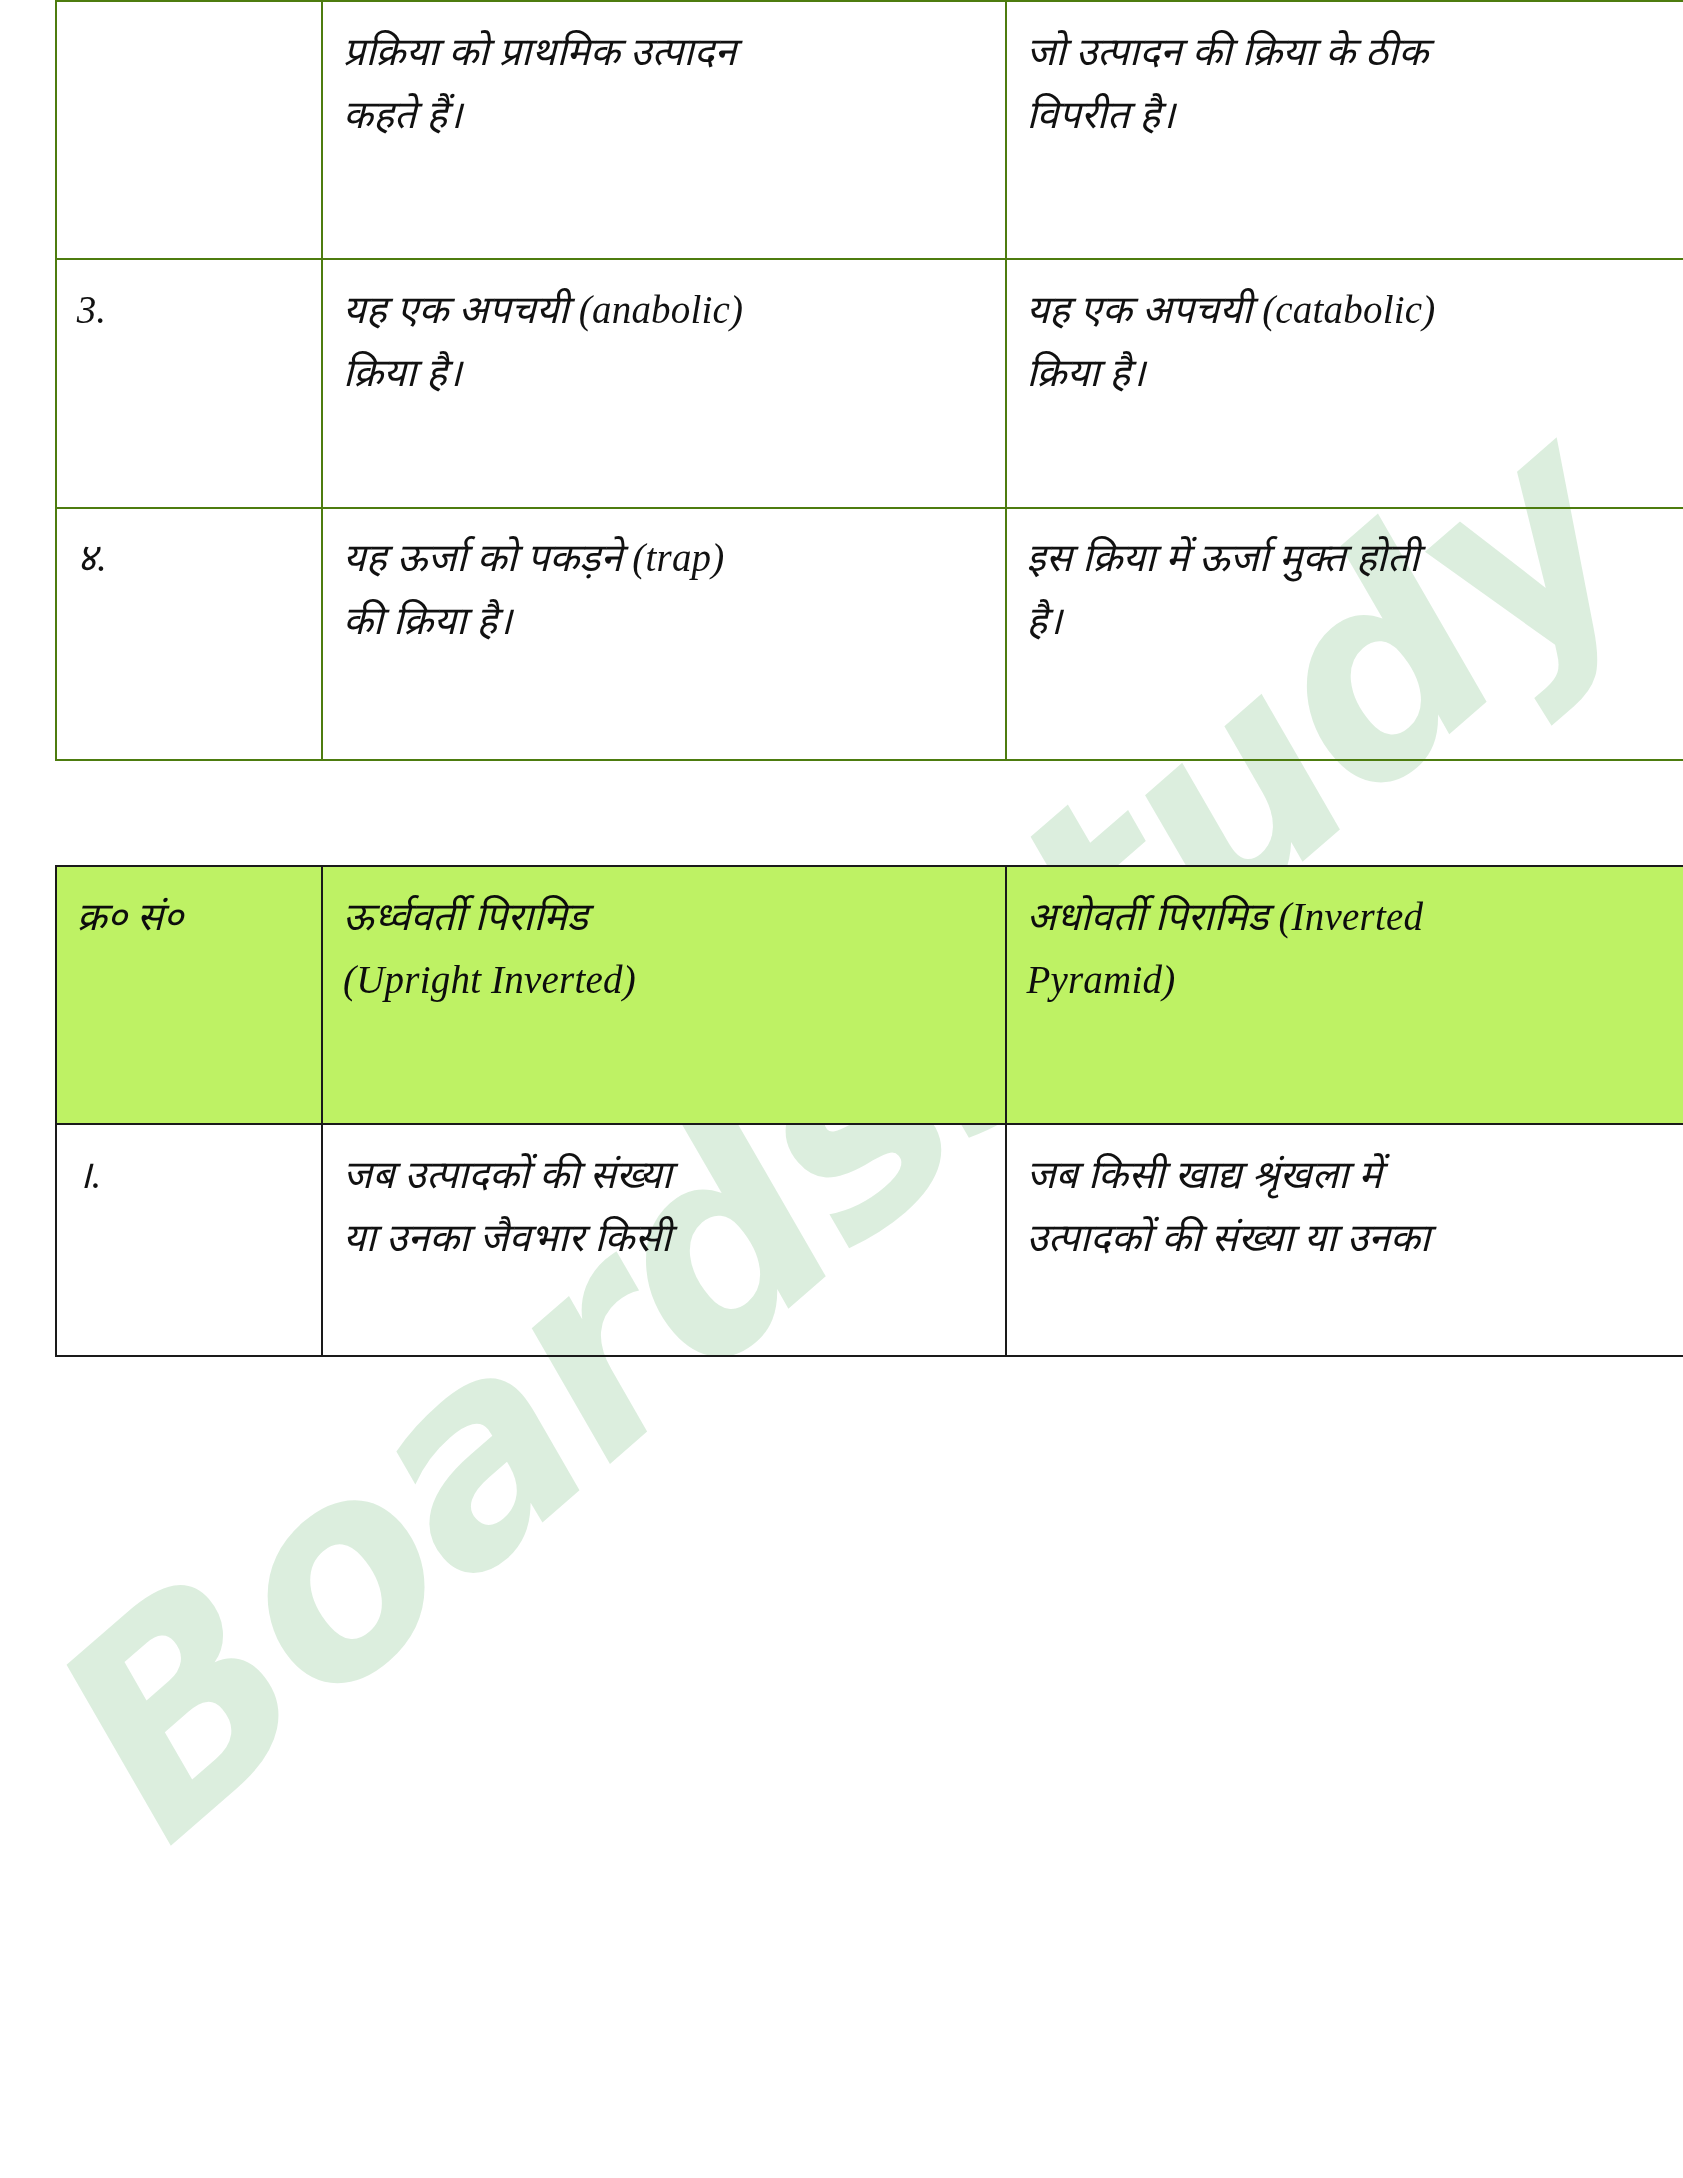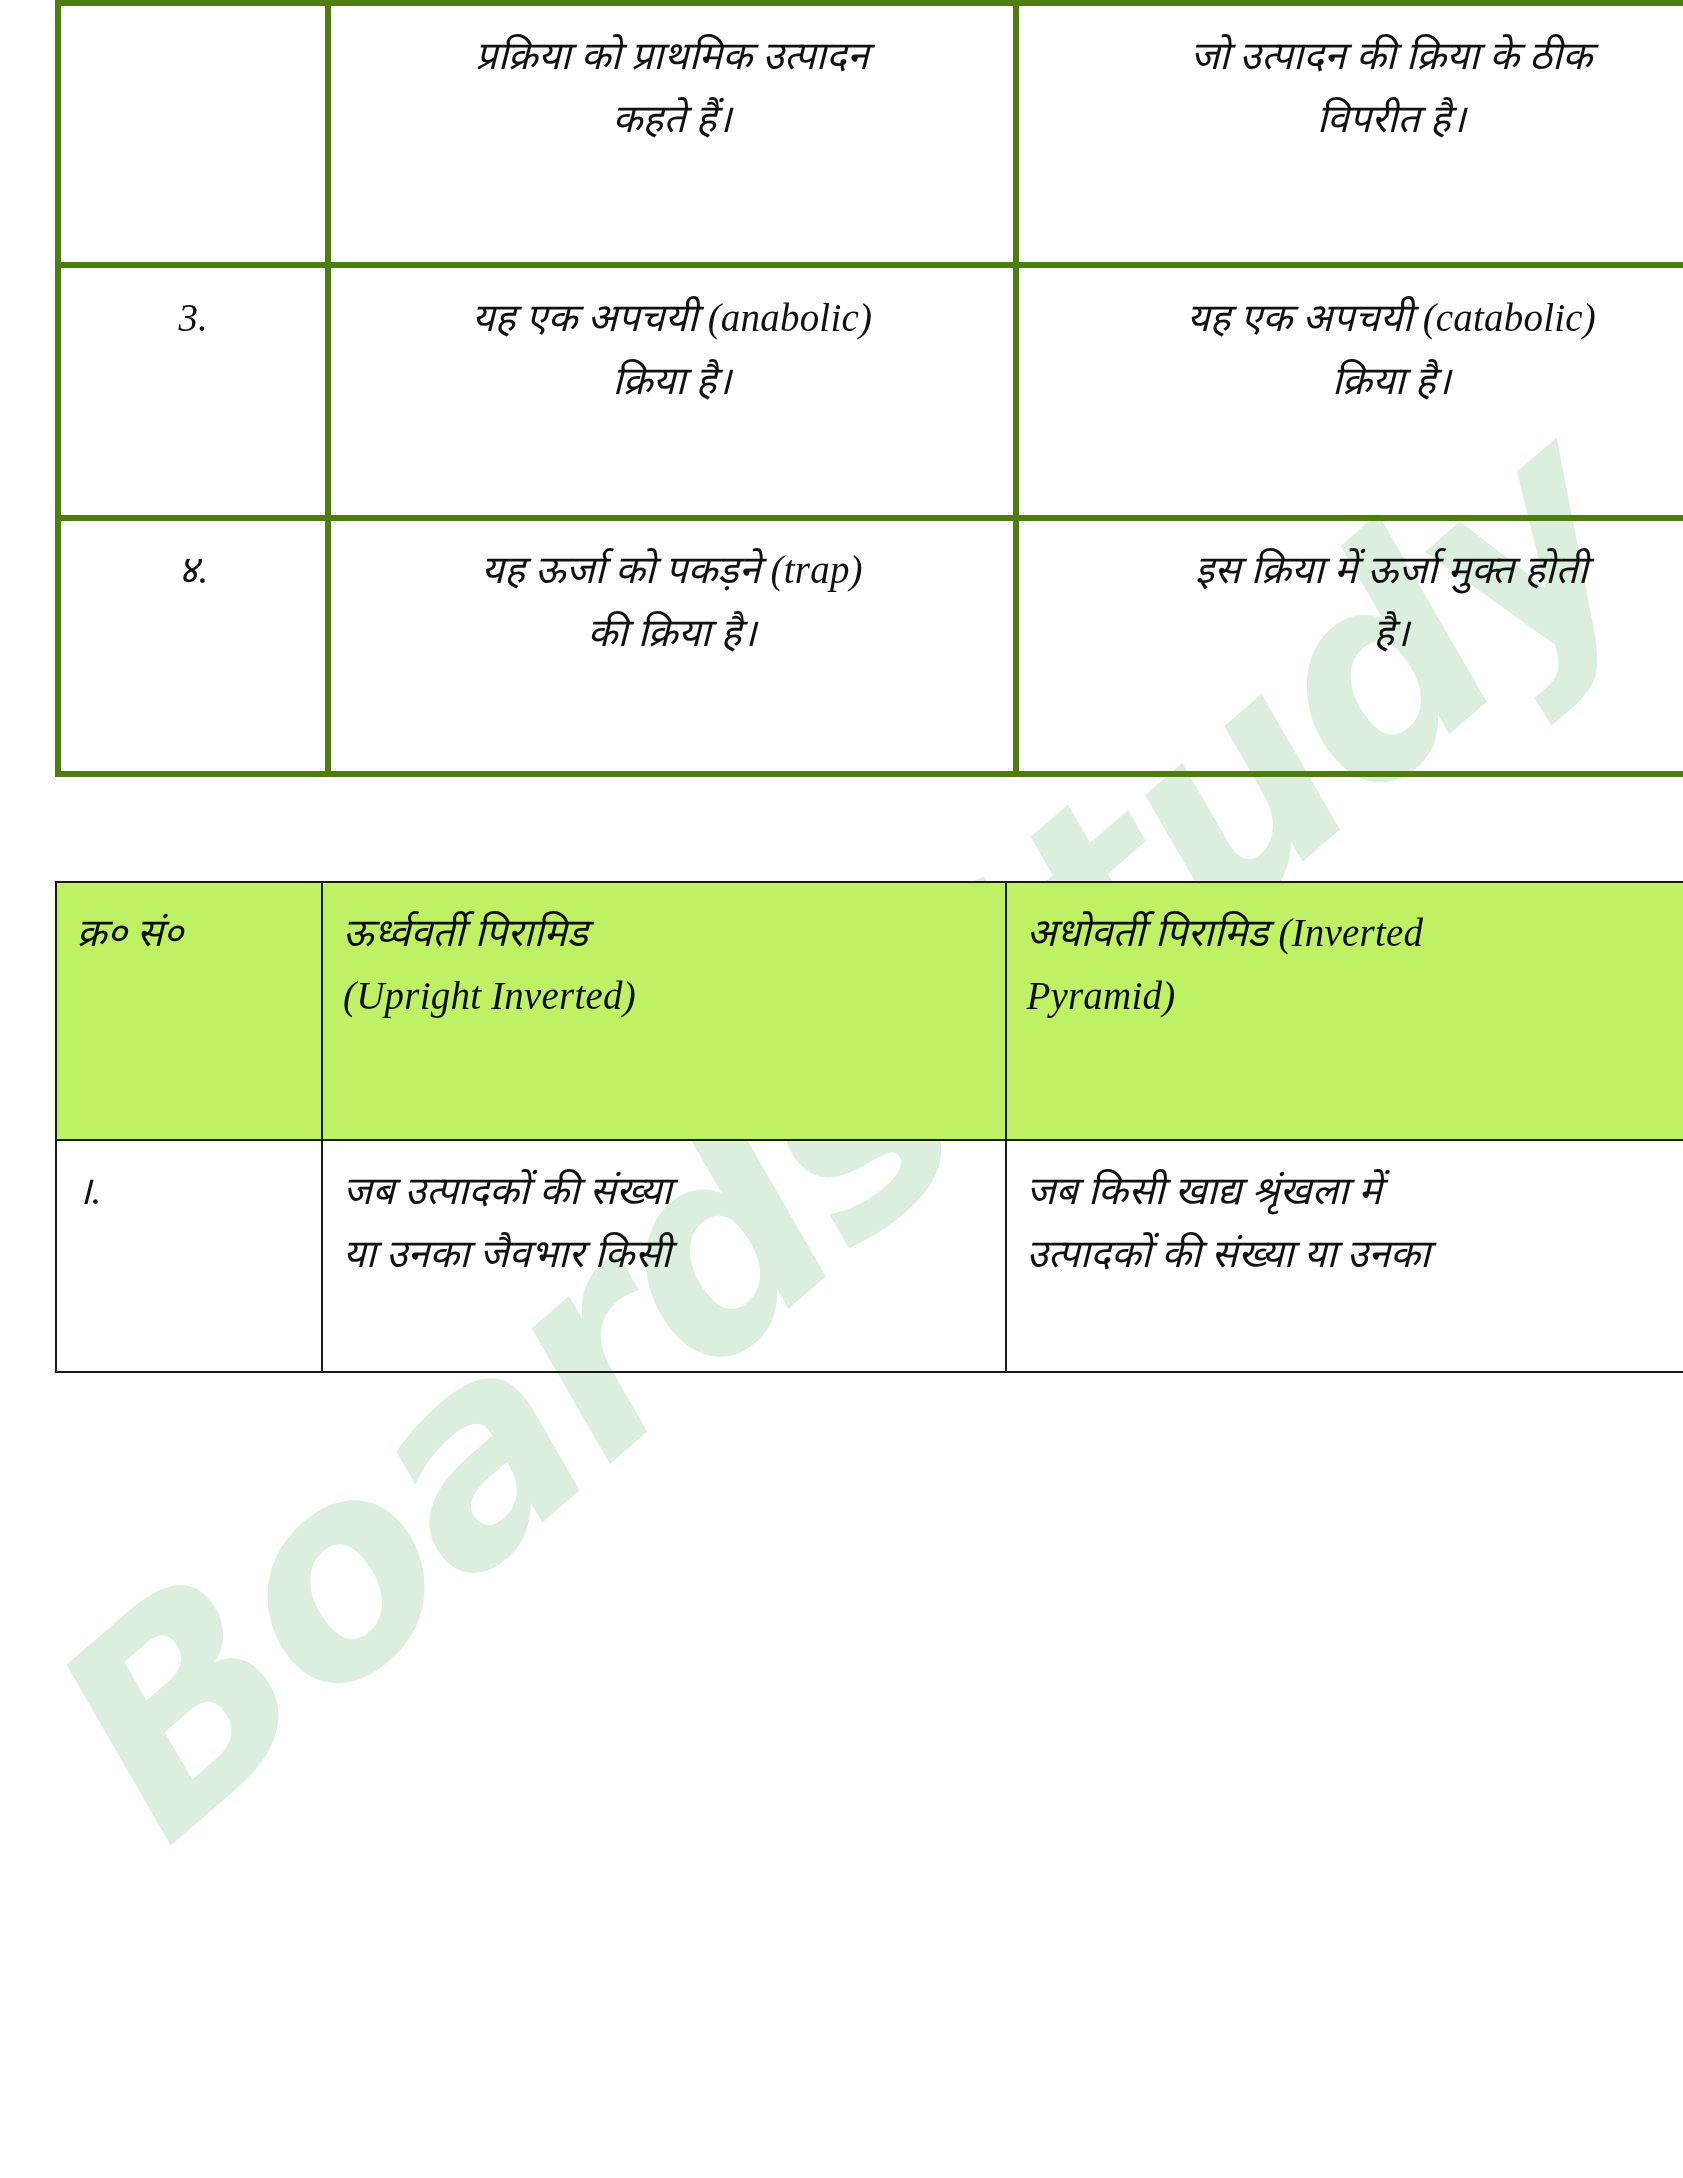--- a/index.html
+++ b/index.html
@@ -47,25 +47,24 @@
 
   
   table.doc-table {
     border-collapse: collapse;
     width: 1573px;
     table-layout: fixed;
     background: transparent;
   }
   table.doc-table td,
   table.doc-table th {
-    border: 6px solid #4d7c0f;
+    border: 2px solid #4d7c0f;
     vertical-align: top;
     padding: 17.7px 19.7px 23.6px 19.7px;
     background: transparent;
-    text-align: center;
   }
   .col-sn   { width: 225px; }
   .col-mid  { width: 642px; }
   .col-last { width: 706px; }
 
   .cell-text {
     font-family: "Liberation Serif", "DejaVu Serif", serif;
     font-size: 39px;
     font-style: italic;
     line-height: 1.62;

